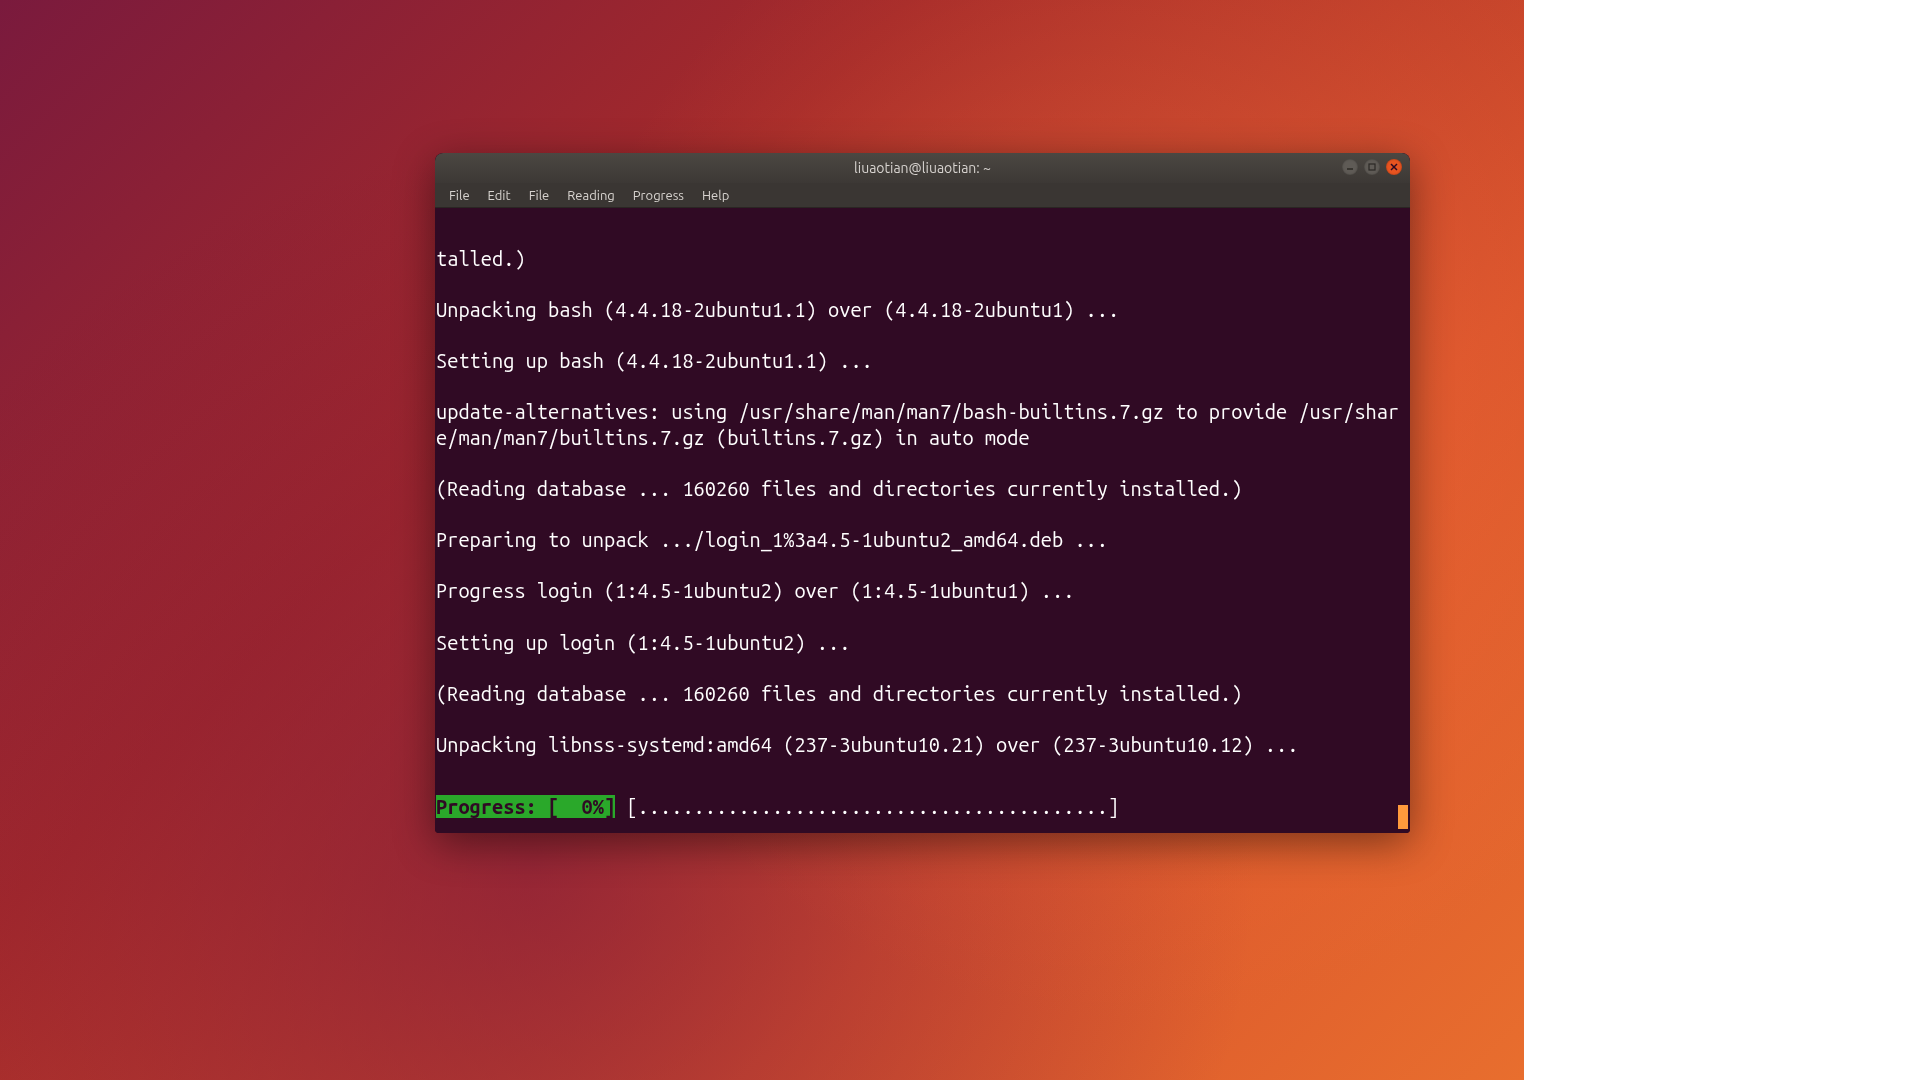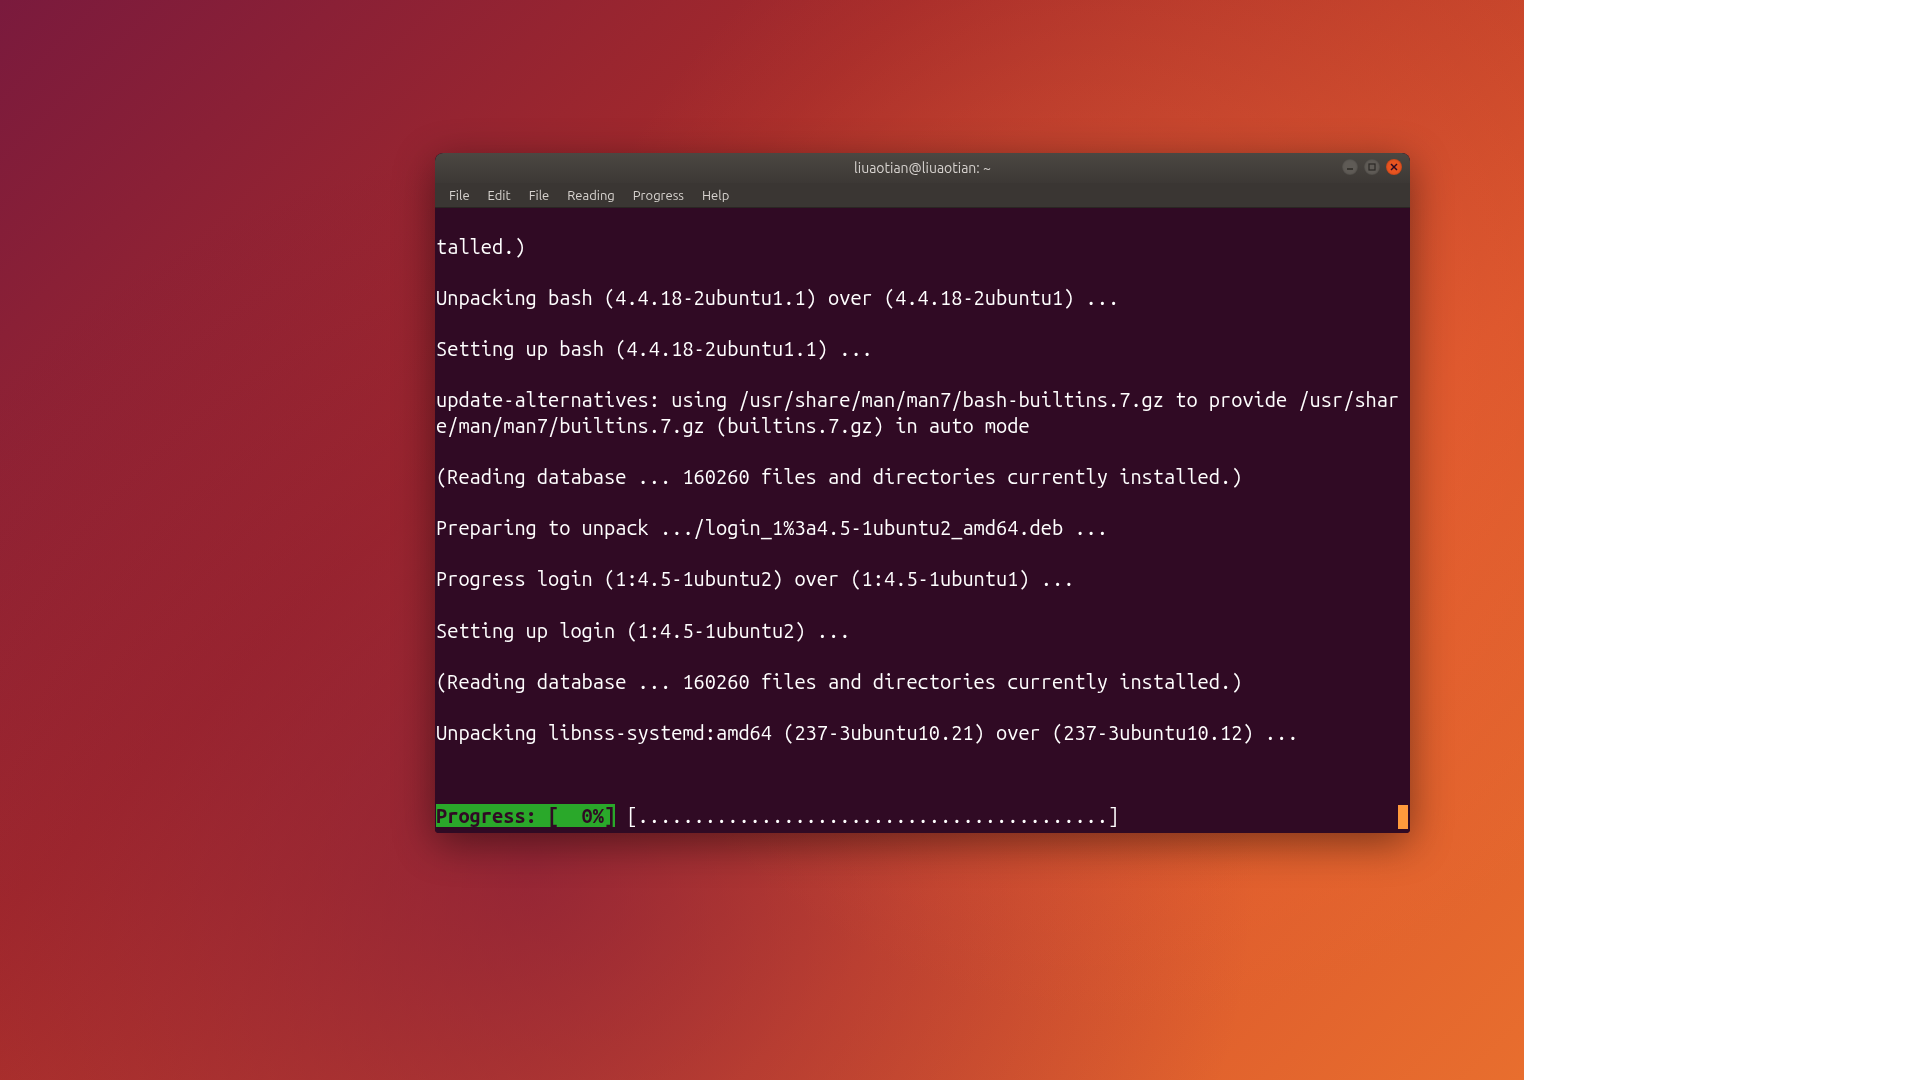--- a/index.html
+++ b/index.html
@@ -84,34 +84,34 @@
     cursor: default;
   }
 
   .terminal-body {
     flex: 1;
     background: #300a24;
     color: #ffffff;
     font-family: "Ubuntu Mono", "DejaVu Sans Mono", monospace;
     font-size: 20px;
     line-height: 1.28;
-    padding: 0px 1px 0 1px;
+    padding: 12px 1px 0 1px;
     white-space: pre-wrap;
     word-break: break-all;
     overflow: hidden;
     position: relative;
   }
 
   .term-line { display:block; }
 
   .progress-row {
     position: absolute;
     left: 1px;
     right: 1px;
-    bottom: 4px;
+    bottom: 13px;
     font-family: "Ubuntu Mono", "DejaVu Sans Mono", monospace;
     font-size: 20px;
     line-height: 1.28;
     white-space: pre;
   }
   .prog-badge {
     background: #2aa82a;
     color: #300a24;
     font-weight: bold;
   }

